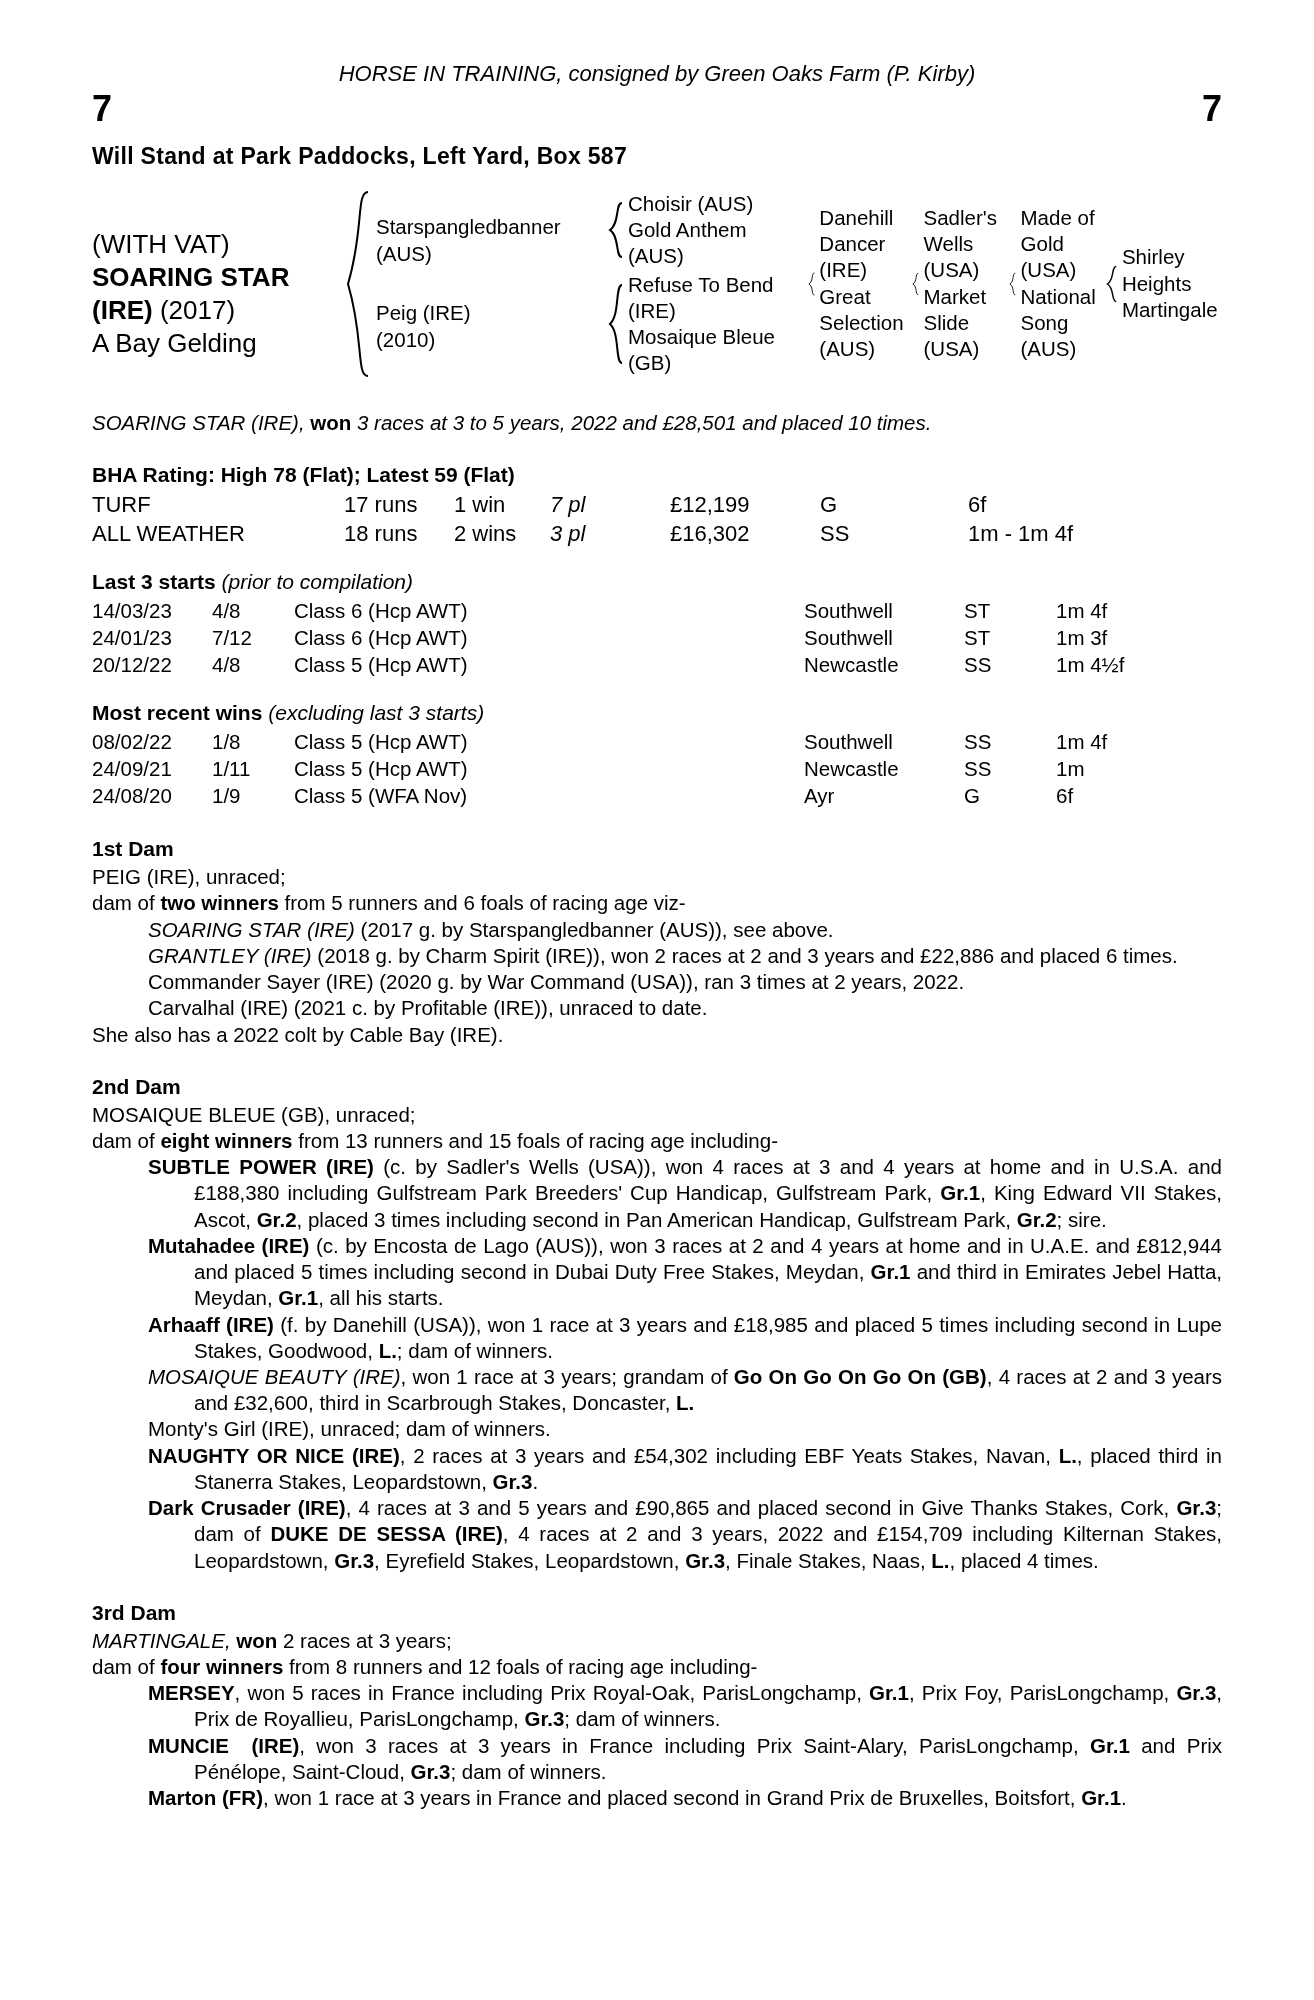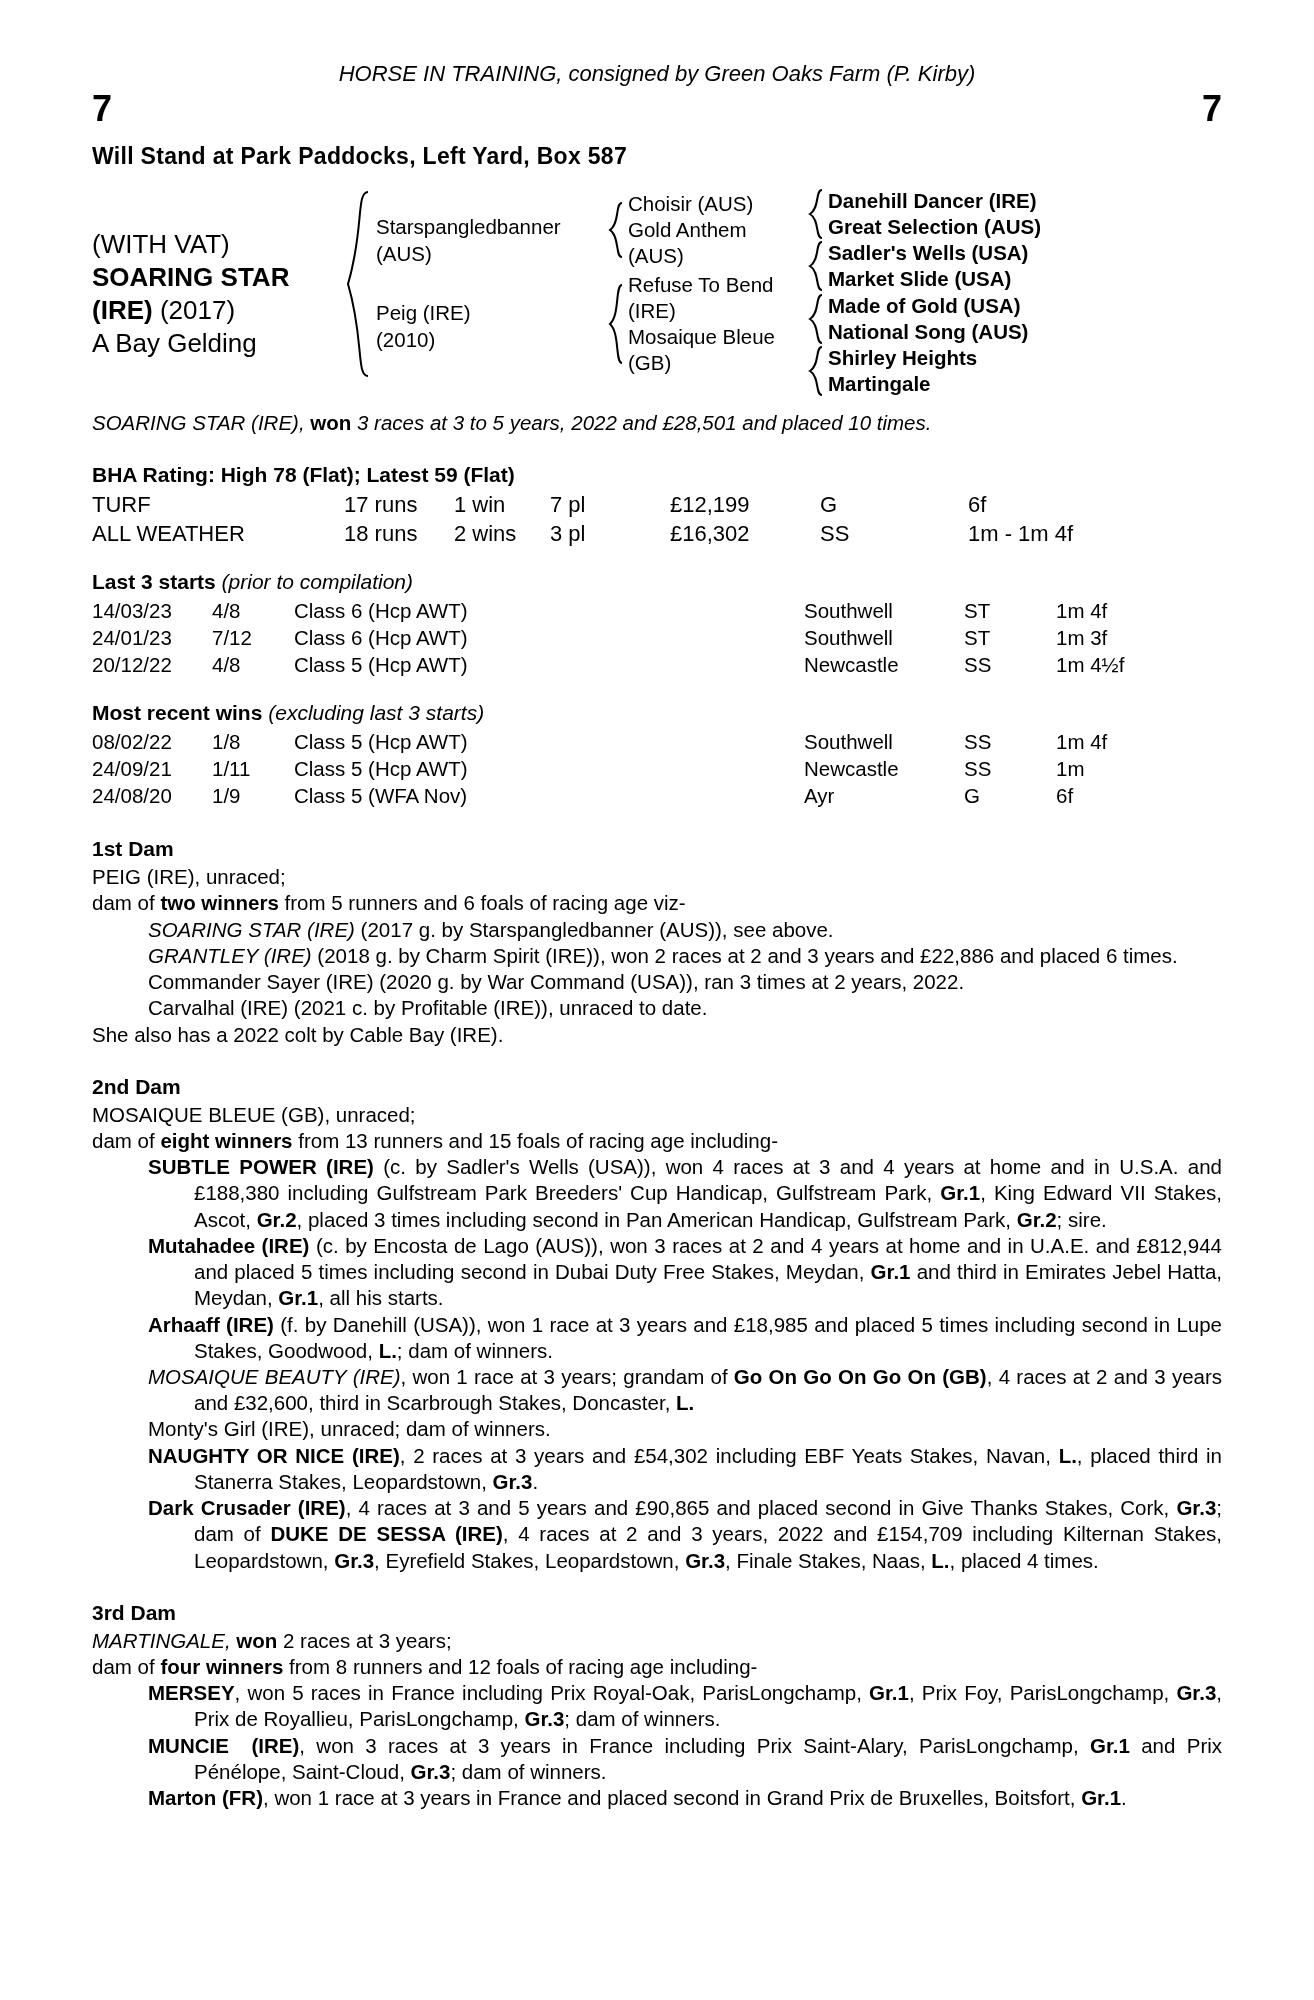--- a/index.html
+++ b/index.html
@@ -73,24 +73,23 @@
   .ped-col3 {
     width: 200px;
     display: flex;
     flex-direction: column;
     justify-content: space-around;
     padding: 6px 0;
   }
   .ped-col4 {
     flex: 1;
     display: flex;
-    flex-direction: column;
+    flex-direction: row;
     justify-content: flex-start;
     padding: 4px 0;
-    font-weight: bold;
   }
   .ped-pair { line-height: 1.3; }
   .ped-group {
     display: flex;
     align-items: center;
   }
   .ped-group .lines { margin-left: 4px; }
 
   
   .summary {
@@ -108,21 +107,21 @@
 
   table.stats {
     border-collapse: collapse;
     width: 100%;
     font-size: 22px;
   }
   table.stats td { padding: 0 0 1px 0; vertical-align: top; white-space: nowrap; }
   .c-type  { width: 252px; }
   .c-runs  { width: 110px; }
   .c-wins  { width: 96px; }
-  .c-pl    { width: 120px; }
+  .c-pl    { width: 120px; font-style: italic; }
   .c-money { width: 150px; }
   .c-going { width: 148px; }
   .c-dist  { width: auto; }
 
   table.starts {
     border-collapse: collapse;
     width: 100%;
     font-size: 20.5px;
   }
   table.starts td { padding: 0 0 1px 0; vertical-align: top; white-space: nowrap; }

